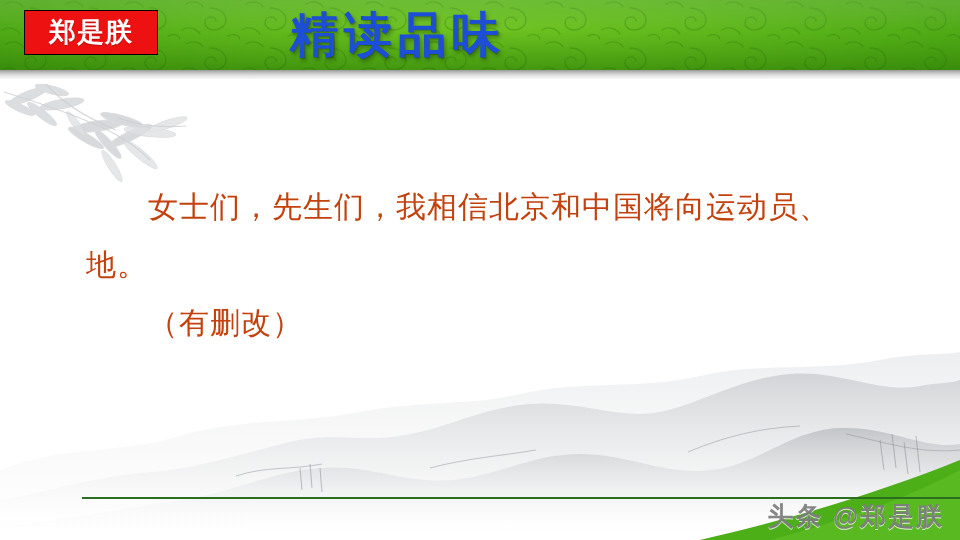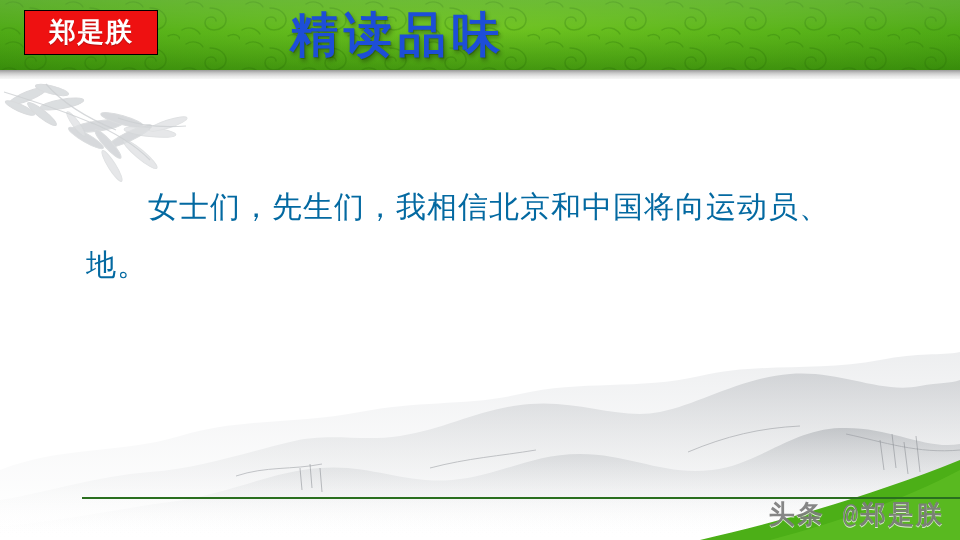--- a/index.html
+++ b/index.html
@@ -132,38 +132,38 @@
     width: 300px; height: 80px;
     z-index: 3;
     pointer-events: none;
   }
 
   
   .watermark {
     position: absolute;
     right: 16px; bottom: 8px;
     z-index: 7;
-    font-family: Liberation Mono, monospace;
+    font-family: Liberation Sans, sans-serif;
     font-weight: bold;
     font-size: 26px;
     line-height: 32px;
     color: #7d7d7d;
     letter-spacing: 2px;
     white-space: nowrap;
     text-shadow: 0 1px 0 rgba(255,255,255,0.85);
     opacity: 0.92;
   }
 
   
   .body-text {
     position: absolute;
     left: 86px; top: 178px;
     width: 800px;
     z-index: 4;
-    color: #0369a1;
+    color: #c2410c;
     font-family: "Liberation Serif", "DejaVu Serif", serif;
     font-size: 30px;
     line-height: 58px;
     letter-spacing: 1px;
   }
   .body-line {
     white-space: nowrap;
   }
   .body-line.indent {
     text-indent: 62px;
@@ -274,17 +274,18 @@
   <svg class="corner-swoosh" viewBox="0 0 300 80" preserveAspectRatio="none" aria-hidden="true">
     <path d="M300 0 L300 80 L40 80 C120 62 216 34 300 0 Z" fill="#4caf17"></path>
     <path d="M300 10 L300 80 L110 80 C178 62 244 40 300 10 Z" fill="#5cbb22" opacity="0.85"></path>
   </svg>
 
   <div class="green-rule"></div>
 
   <div class="body-text">
     <div class="body-line indent">女士们，先生们，我相信北京和中国将向运动员、</div>
     <div class="body-line">地。</div>
+    <div class="body-line indent">（有删改）</div>
   </div>
 
   <div class="watermark">头条 @郑是朕</div>
 
 </div>
 
 </body></html>

